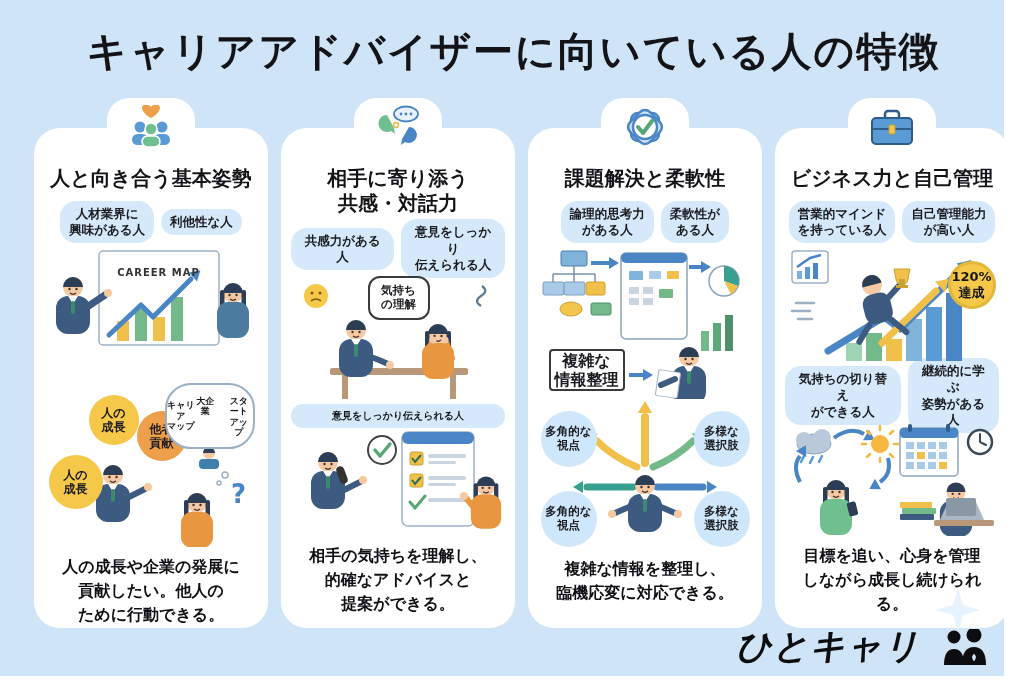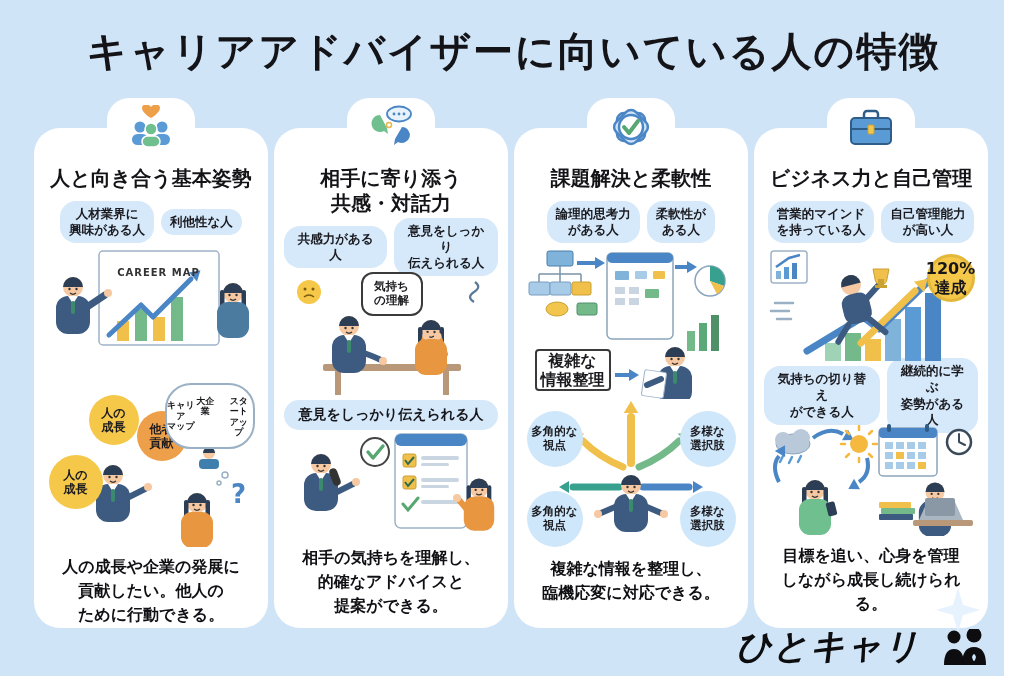--- a/index.html
+++ b/index.html
@@ -8,21 +8,21 @@
     width:1024px; height:683px; background:#ffffff; overflow:hidden;
     font-family:"DejaVu Sans","Liberation Sans",sans-serif; color:#17171b;
   }
   .canvas { position:relative; width:1004px; height:676px; background:#cfe4f7; overflow:hidden;padding-left:23px; }
 
   h1.page-title {
     margin:0; padding-top:24px; text-align:center;
     font-size:40px; font-weight:900; letter-spacing:2px; color:#141418;
   }
 
-  .cards { position:absolute; left:34px; top:128px; display:flex; gap:6px; }
+  .cards { position:absolute; left:34px; top:128px; display:flex; gap:13px; }
   .card {
     position:relative; width:234px; height:500px; background:#ffffff;
     border-radius:26px; padding:8px 10px 12px;
     display:flex; flex-direction:column; align-items:center;
   }
   .icon-tab {
     position:absolute; top:-30px; left:50%; transform:translateX(-50%);
     width:88px; height:58px; background:#ffffff; border-radius:22px 22px 0 0;
     display:flex; align-items:center; justify-content:center;
   }
@@ -39,21 +39,21 @@
   .scene { position:relative; width:209px; flex:none; }
   .scene svg.art { position:absolute; inset:0; }
   .lbl { position:absolute; font-weight:700; text-align:center; white-space:pre-line; line-height:1.2; color:#1a1a1f; }
   .bubble { border-radius:50%; display:flex; align-items:center; justify-content:center; }
   .summary {
     margin:8px 2px 0; text-align:center; font-size:16px; font-weight:800;
     line-height:1.5; color:#101014; white-space:pre-line;
   }
   .midpill {
     background:#d5e9fb; border-radius:17px; padding:6px 10px; margin:2px 0;
-    font-size:14px; font-weight:800; text-align:center; white-space:pre-line; line-height:1.25;
+    font-size:10px; font-weight:800; text-align:center; white-space:pre-line; line-height:1.25;
   }
   .cloud {
     position:absolute; background:#fff; border:2px solid #9ab0c4; border-radius:26px;
     display:flex; flex-direction:row; align-items:center; justify-content:flex-start;
     font-weight:700; text-align:center;
   }
   .cloud .t { font-size:9px; line-height:1.15; white-space:pre-line; }
   .cloud .row { display:flex; gap:10px; margin-top:1px; }
   .badge {
     position:absolute; background:#f6c84a; border:3px solid #e2b73a; border-radius:50%;
@@ -398,21 +398,21 @@
             <circle cx="0" cy="0" r="10" fill="#f6c9a2"></circle>
             <path d="M-10,0 a10,10 0 0 1 20,0 z" fill="#2c3e55"></path>
             <rect x="-14" y="9" width="28" height="30" rx="10" fill="#3d5a80"></rect>
             <path d="M-12,38 L-26,52 M10,38 L22,54" stroke="#3d5a80" stroke-width="6" stroke-linecap="round"></path>
             <path d="M13,16 L28,6" stroke="#3d5a80" stroke-width="6" stroke-linecap="round"></path>
           </g>
           <path d="M106,24 h16 l-2,10 a6,6 0 0 1 -12,0 z" fill="#f0c04a" stroke="#caa133"></path>
           <rect x="111" y="34" width="6" height="6" fill="#caa133"></rect>
             <rect x="108" y="40" width="12" height="3" fill="#caa133"></rect>
         </svg>
-        <div class="badge" style="left:160px;top:9px;width:48px;height:48px;font-size:16px">120%
+        <div class="badge" style="left:160px;top:16px;width:48px;height:48px;font-size:13px">120%
 達成</div>
       </div>
 
       <div class="tags">
         <span class="pill">気持ちの切り替え
 ができる人</span>
         <span class="pill">継続的に学ぶ
 姿勢がある人</span>
       </div>
 

